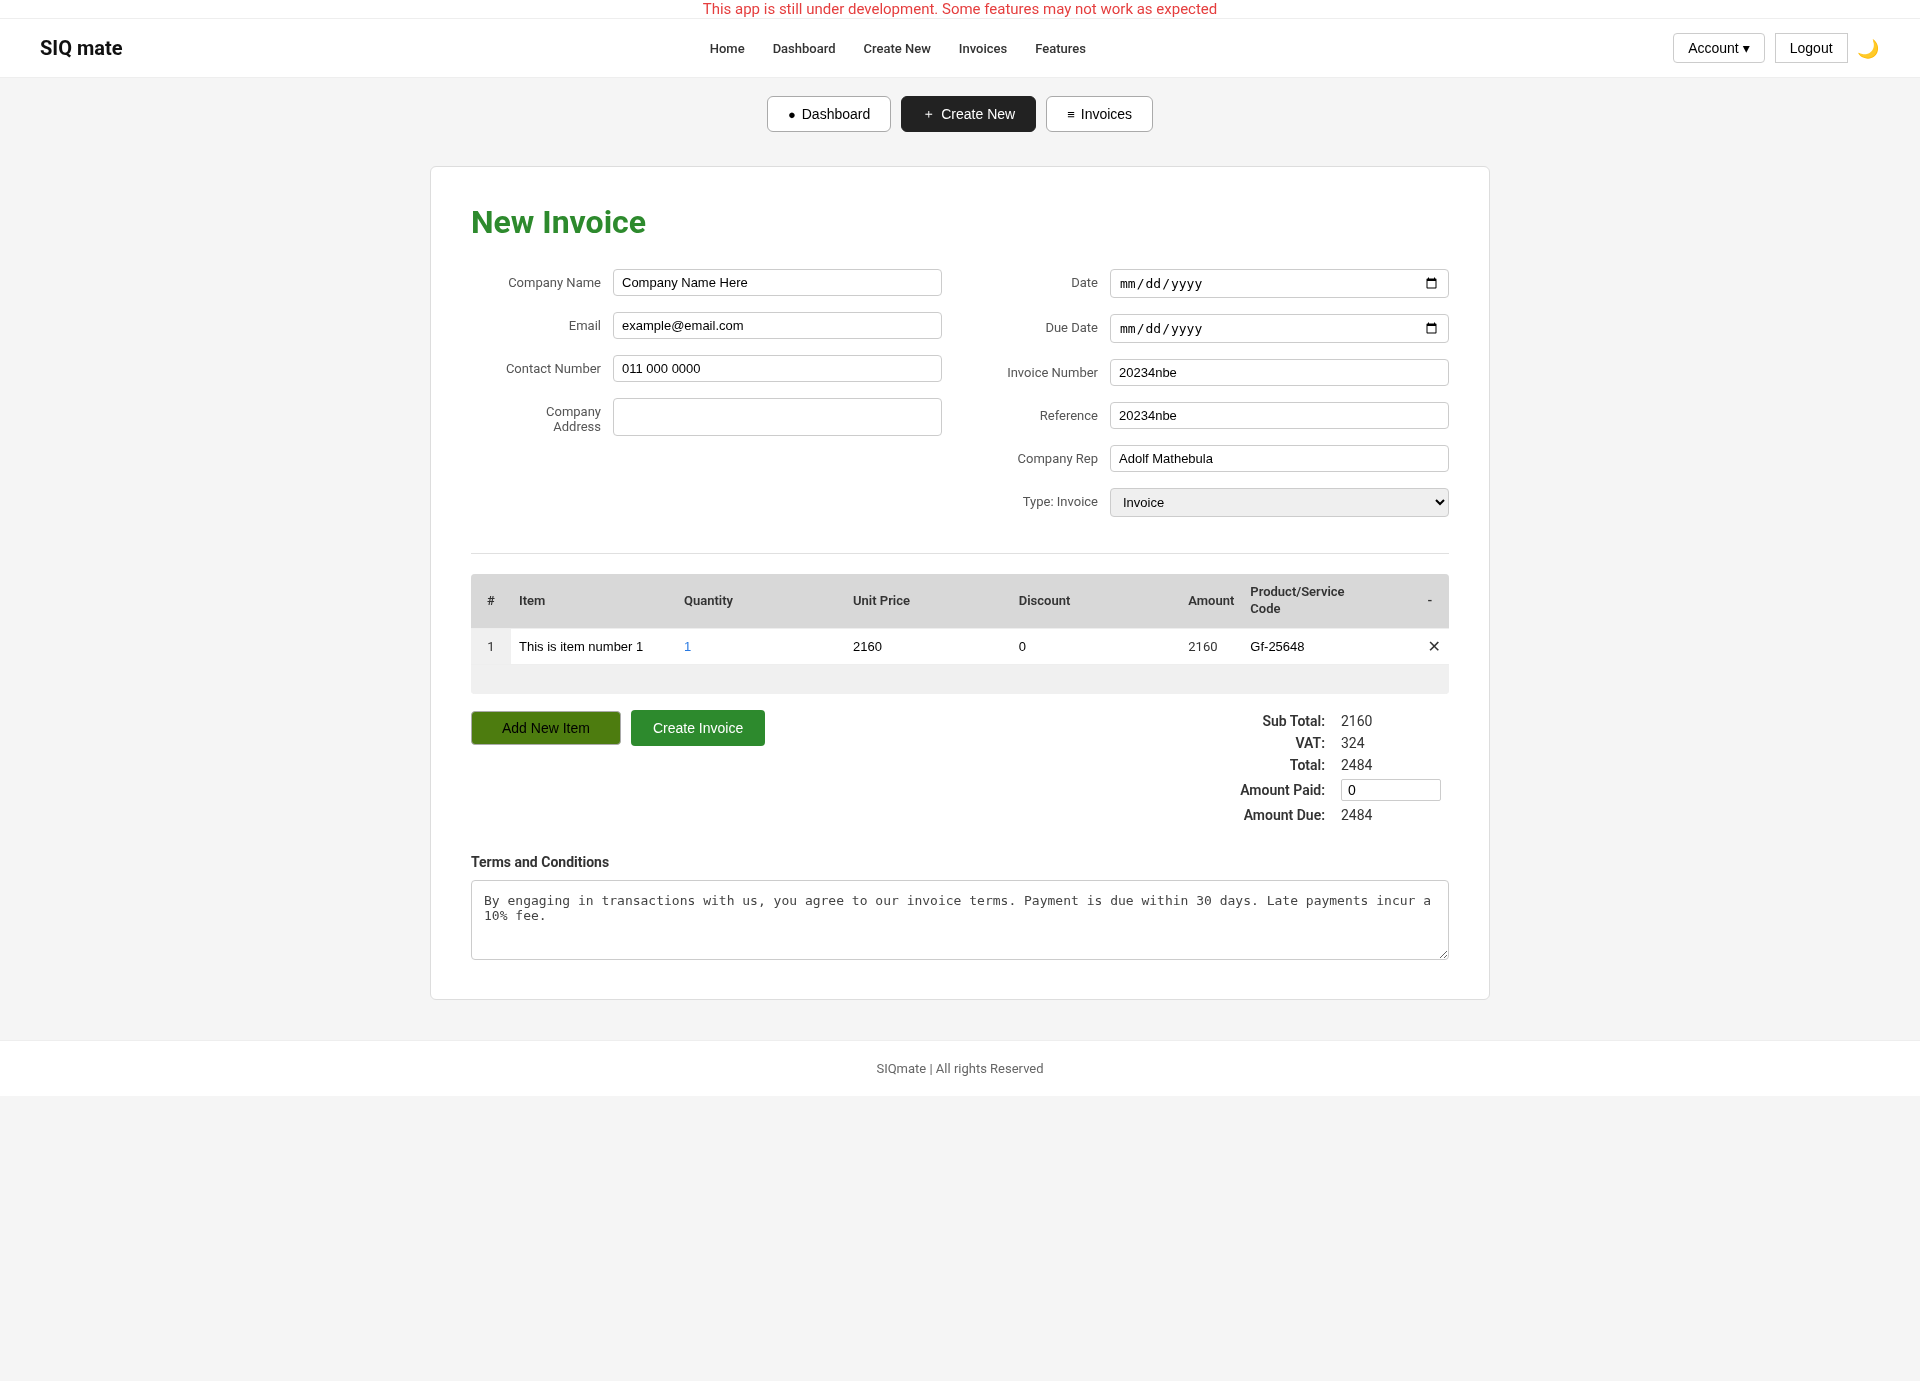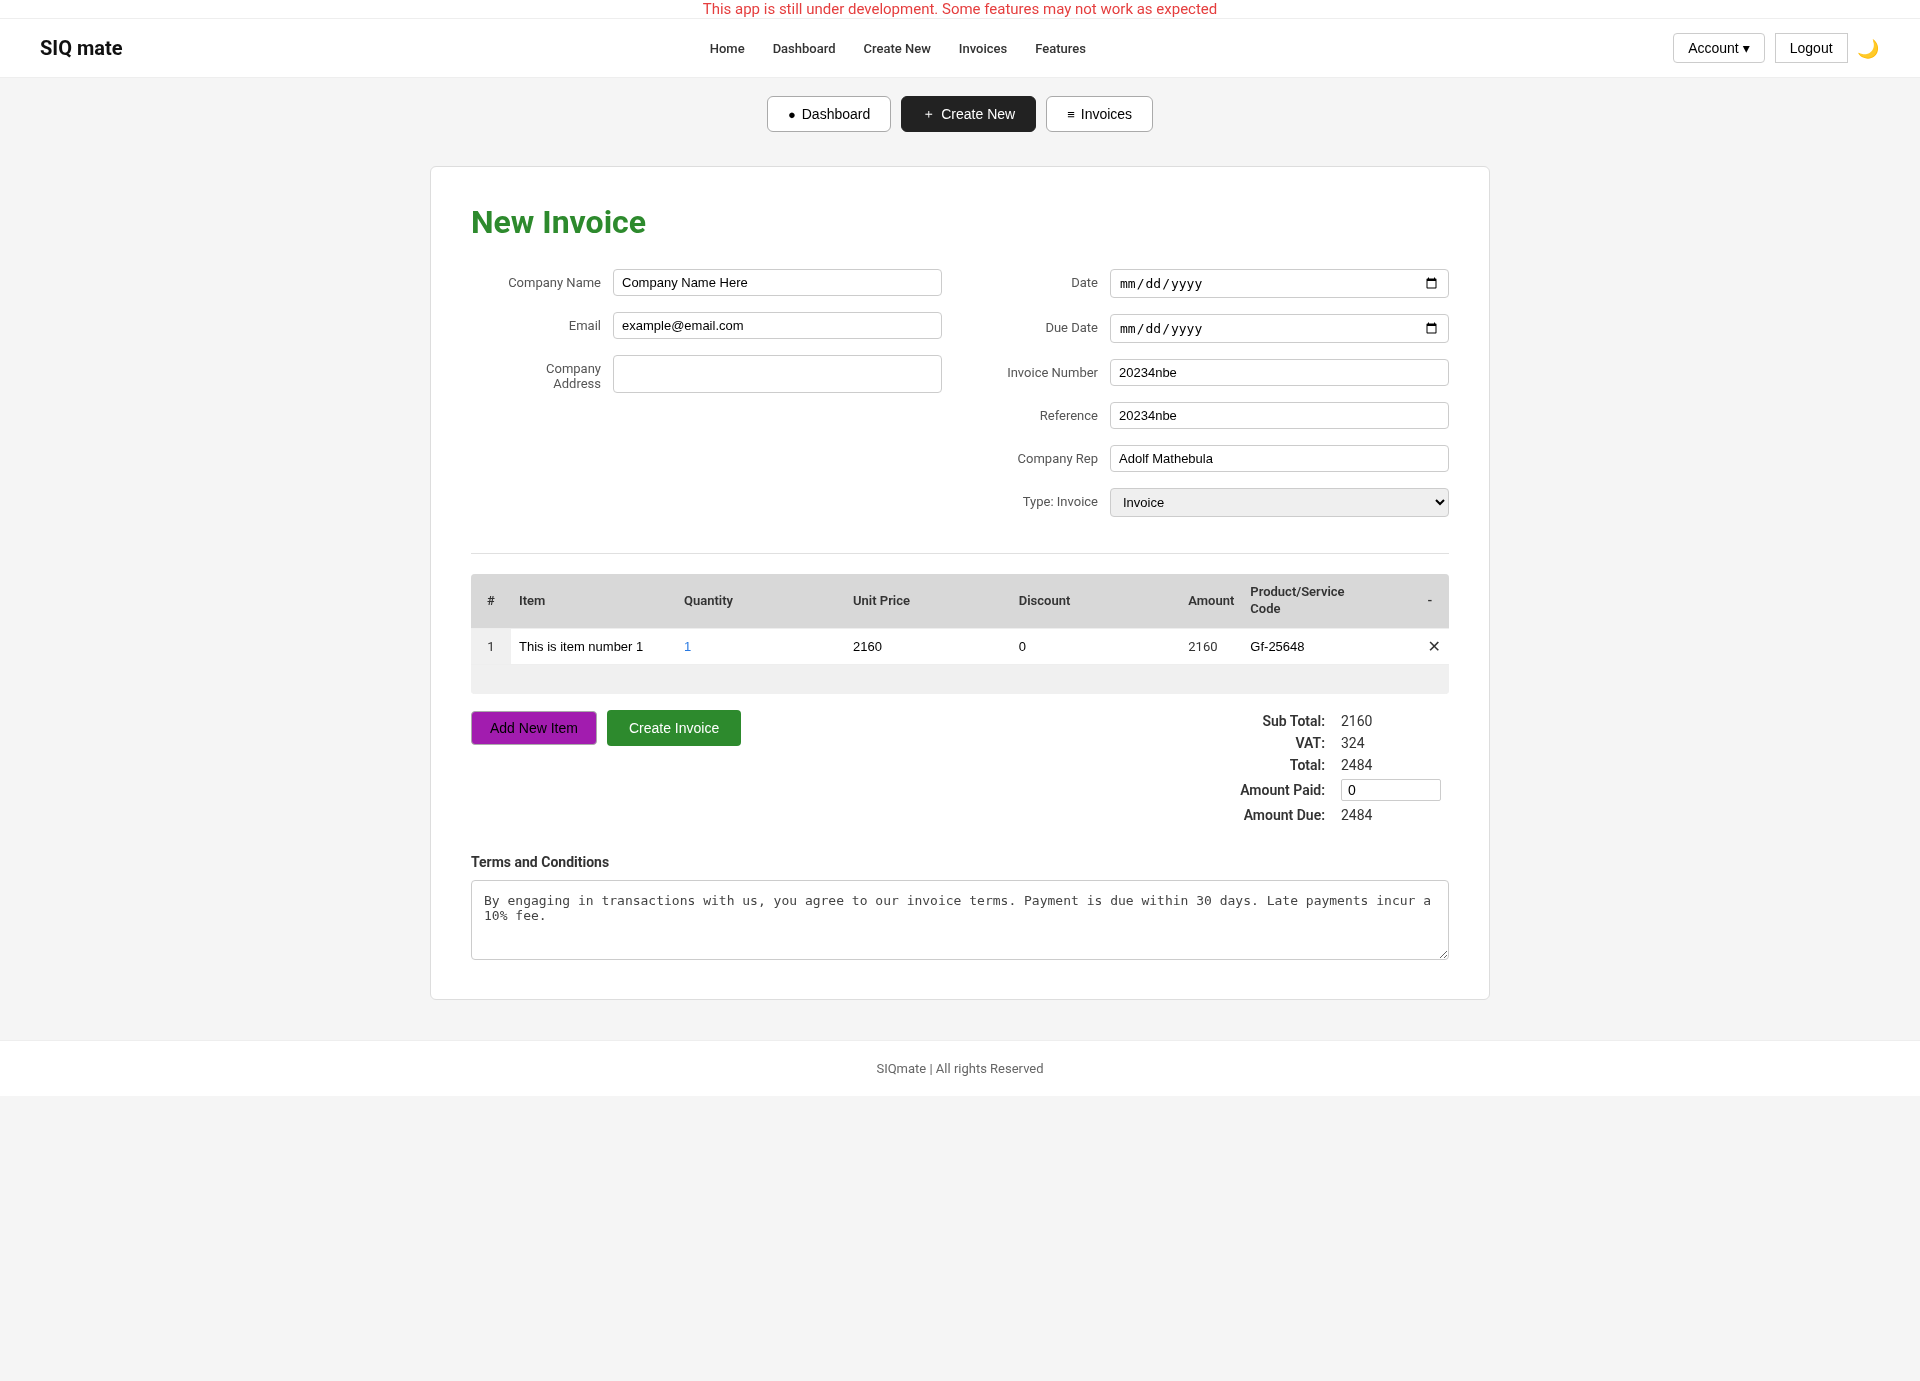--- a/index.html
+++ b/index.html
@@ -51,21 +51,21 @@
     .items-table td { padding: 8px 8px; font-size: 13px; background: #fff; border-top: 1px solid #eee; }
     .items-table td:first-child { text-align: center; background: #f0f0f0; }
     .items-table input { border: none; background: transparent; font-size: 13px; width: 100%; padding: 2px 0; outline: none; }
     .items-table input.qty-input { color: #2a7ae2; }
     .delete-btn { background: none; border: none; cursor: pointer; font-size: 16px; color: #333; }
     .th-product { font-size: 12px; line-height: 1.3; }
 
     
     .bottom-section { display: flex; justify-content: space-between; align-items: flex-start; margin-top: 16px; }
     .action-buttons { display: flex; gap: 10px; align-items: center; }
-    .btn-add { border: 1px solid #aaa; background: #a21caf; padding: 8px 18px; border-radius: 4px; cursor: pointer; font-size: 14px; }
+    .btn-add { border: 1px solid #aaa; background: #4d7c0f; padding: 8px 30px; border-radius: 4px; cursor: pointer; font-size: 14px; }
     .btn-create { background: #2d8a2d; color: #fff; border: none; padding: 10px 22px; border-radius: 4px; cursor: pointer; font-size: 14px; font-weight: 500; }
 
     .totals { text-align: right; }
     .totals table { border-collapse: collapse; }
     .totals td { padding: 3px 8px; font-size: 14px; }
     .totals td:first-child { text-align: right; font-weight: 600; }
     .totals td:last-child { text-align: left; min-width: 60px; }
     .amount-paid-input { border: 1px solid #ccc; padding: 2px 6px; width: 100px; font-size: 14px; border-radius: 2px; }
 
     
@@ -131,20 +131,24 @@
 
       <div>
         <div class="form-group">
           <label>Company Name</label>
           <input type="text" value="Company Name Here" style="">
         </div>
         <div class="form-group">
           <label>Email</label>
           <input type="email" value="example@email.com" style="">
         </div>
+        <div class="form-group">
+          <label>Contact Number</label>
+          <input type="text" value="011 000 0000" style="">
+        </div>
         <div class="form-group address-group">
           <label>Company<br>Address</label>
           <textarea style=""></textarea>
         </div>
       </div>
 
       <div class="form-right">
         <div class="form-group">
           <label>Date</label>
           <input type="date" style="">

